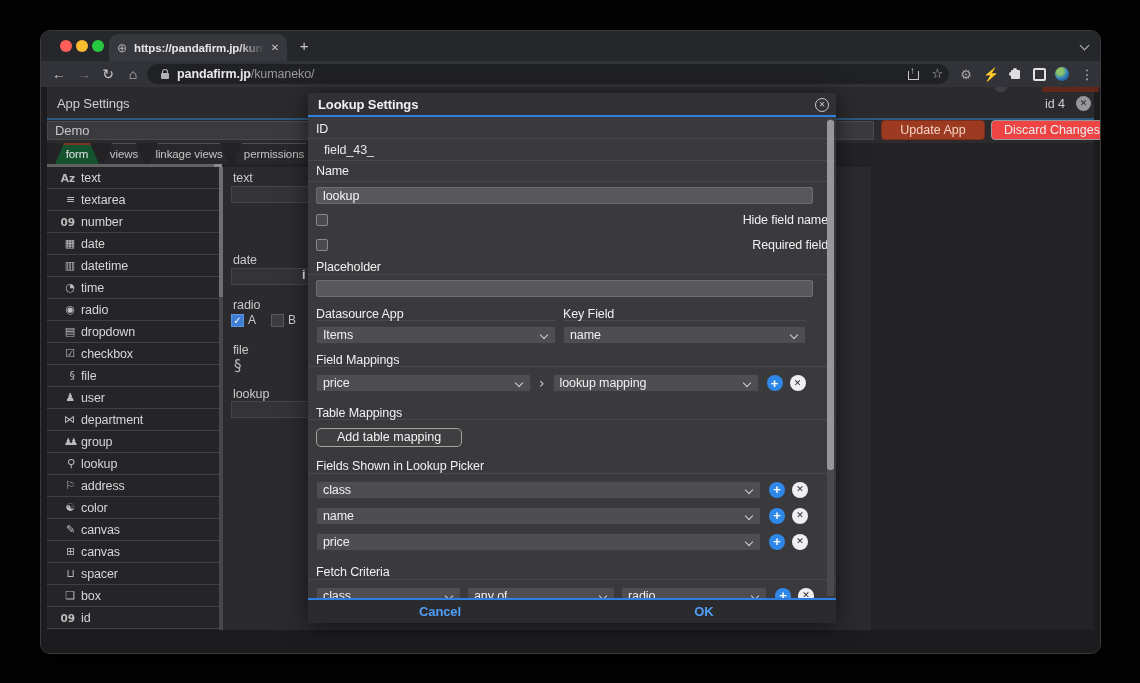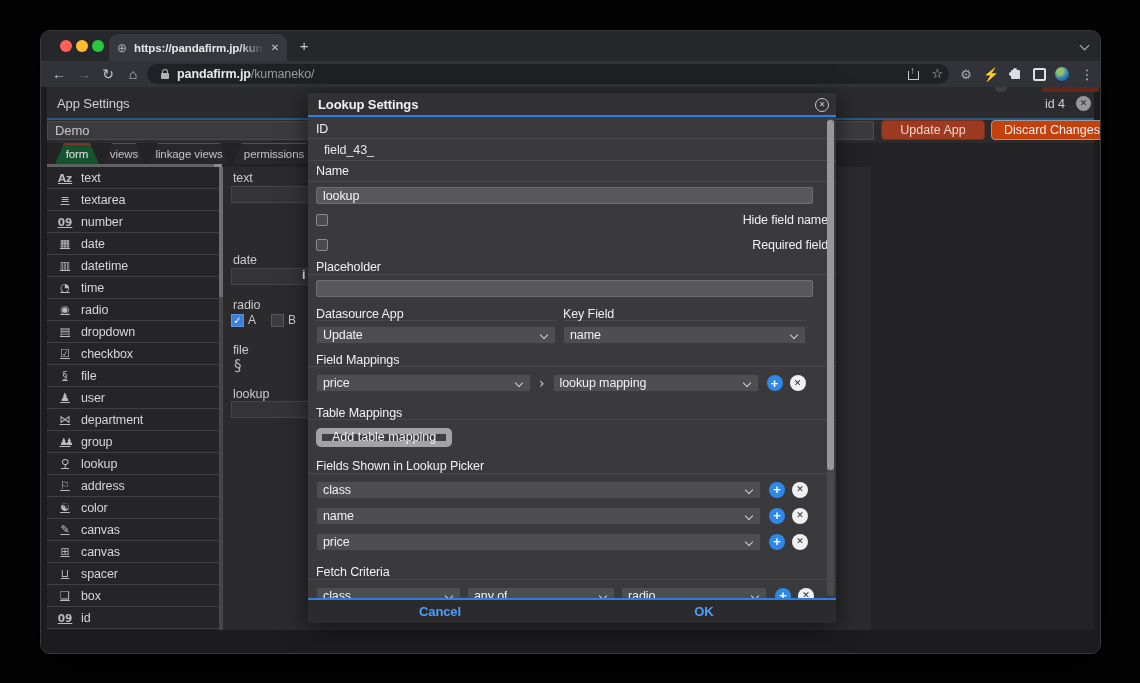--- a/index.html
+++ b/index.html
@@ -44,33 +44,33 @@
   .idbadge{position:absolute;left:998px;top:10px;font-size:12.5px;color:#cfcfd1;}
   .xcirc{width:15px;height:15px;border-radius:50%;background:#97979a;color:#2a2a2d;font-size:9px;
          display:flex;align-items:center;justify-content:center;line-height:1;}
   .remnant-red{position:absolute;left:995px;top:0;width:57px;height:5px;background:#6f2817;opacity:.85;border-radius:0 0 2px 2px;}
   .remnant-circ{position:absolute;left:948px;top:0;width:12px;height:5px;background:#56565a;opacity:.5;border-radius:0 0 6px 6px;}
   .bluediv{position:absolute;left:6px;top:31px;width:1047px;height:2px;background:#2d5a80;}
   .demo-input{position:absolute;left:6px;top:34px;width:827px;height:19px;background:#3b3b3e;border:1px solid #4a4a4d;
               box-sizing:border-box;font-size:13px;color:#c6c6c8;display:flex;align-items:center;padding:0 7px;}
   .btn-update{position:absolute;left:840px;top:33px;width:104px;height:20px;background:#9c3b22;border:1px solid #7d2e1a;
               border-radius:4px;color:#f8d2c4;font-size:12.5px;display:flex;align-items:center;justify-content:center;box-sizing:border-box;}
-  .btn-discard{position:absolute;left:950px;top:33px;width:122px;height:20px;background:#c2410c;border:1px solid #98989a;
+  .btn-discard{position:absolute;left:950px;top:33px;width:122px;height:20px;background:#ef4444;border:1px solid #98989a;
                border-radius:4px;color:#ececee;font-size:12.5px;display:flex;align-items:center;justify-content:center;box-sizing:border-box;}
   .ftab{position:absolute;top:56px;height:21px;clip-path:polygon(9px 0,calc(100% - 9px) 0,100% 100%,0 100%);
         display:flex;align-items:center;justify-content:center;font-size:11.5px;color:#c3c3c5;background:#28282b;
         box-shadow:inset 0 1px 0 #515154;}
   .ftab.active{background:#14532d;color:#e2e2e4;box-shadow:inset 0 2px 0 #7c3526;}
   .hscroll{position:absolute;left:6px;top:77px;width:167px;height:3px;background:#616164;}
   .hscroll-nub{position:absolute;left:173px;top:77px;width:8px;height:3px;background:#8b8b8e;}
   
   .sidebar{position:absolute;left:6px;top:80px;width:172px;height:463px;background:#232326;}
   .srow{height:21px;border-bottom:1px solid #404043;background:#252528;display:flex;align-items:center;padding:0 4px 0 8px;box-sizing:content-box;}
   .srow .ic{flex:0 0 20px;width:20px;font-size:11px;color:#bcbcbe;font-family:"DejaVu Sans",sans-serif;
-            text-align:center;white-space:nowrap;overflow:visible;text-decoration:underline;}
+            text-align:right;white-space:nowrap;overflow:visible;}
   .srow .ic.txt{font-weight:bold;font-size:10.5px;letter-spacing:0;}
   .srow .lbl{font-size:12.5px;color:#d6d6d8;margin-left:6px;}
   .vscroll{position:absolute;left:178px;top:80px;width:4px;height:463px;background:#47474a;}
   .vthumb{position:absolute;left:178px;top:80px;width:4px;height:130px;background:#6f6f72;}
   
   .pvlabel{position:absolute;font-size:12.5px;color:#c9c9cb;}
   .pvinput{position:absolute;width:92px;height:17px;background:#343437;border:1px solid #464649;box-sizing:border-box;}
   .pvcb{width:13px;height:13px;box-sizing:border-box;}
   .pvcb.on{background:#3f7fd6;border:1px solid #5c95de;color:#fff;font-size:10px;display:flex;align-items:center;justify-content:center;}
   .pvcb.off{background:#3d3d40;border:1px solid #5a5a5d;}
@@ -95,21 +95,21 @@
        align-items:center;padding:0 20px 0 6px;font-size:12.5px;color:#f0f0f2;box-sizing:border-box;}
   .sel:after{content:"";position:absolute;right:8px;top:5px;width:5px;height:5px;border-right:1.5px solid #d2d2d4;
              border-bottom:1.5px solid #d2d2d4;transform:rotate(45deg);}
   .sel .sv{white-space:nowrap;overflow:hidden;}
   .cbtn{width:16px;height:16px;border-radius:50%;display:flex;align-items:center;justify-content:center;
         font-size:11px;line-height:1;flex:0 0 16px;}
   .cbtn.plus{background:#2f87e8;color:#fff;font-weight:bold;font-size:13px;}
   .cbtn.del{background:#f0f0f2;color:#2a2a2d;font-size:9px;}
   .flexrow{display:flex;align-items:center;}
   .maparrow{font-size:14px;color:#cfcfd1;margin:0 8px;font-family:"DejaVu Sans",sans-serif;}
-  .addbtn{height:19px;padding:0 10px;border:6px solid #a3a3a3;border-radius:5px;background:#3f3f42;color:#f2f2f4;
+  .addbtn{height:19px;padding:0 20px;border:1px solid #a3a3a3;border-radius:5px;background:#3f3f42;color:#f2f2f4;
           font-size:12.5px;display:inline-flex;align-items:center;box-sizing:border-box;}
   .mscroll-track{position:absolute;right:2px;top:26px;width:7px;height:477px;background:#4a4a4d;border-radius:3px;}
   .mscroll-thumb{position:absolute;right:2px;top:27px;width:7px;height:350px;background:#97979a;border-radius:3px;}
   .mfoot{position:absolute;left:0;right:0;bottom:0;height:25px;background:#2b2b2e;border-top:2px solid #2e7fe0;
          display:flex;box-sizing:border-box;}
   .mfoot .half{flex:1;display:flex;align-items:center;justify-content:center;}
   .linkbtn{font-size:13px;font-weight:bold;color:#4f9ef7;}
 </style>
 </head>
 <body>
@@ -304,21 +304,21 @@
             <span>Required field</span>
           </div>
           <div class="mrow" style="height:15px">Placeholder</div>
           <div class="minput" style="margin-top:5px;margin-bottom:10px;width:497px"></div>
           <div class="flexrow" style="gap:7px">
             <div class="mrow" style="height:14px;margin:0;padding:0;width:240px">Datasource App</div>
             <div class="mrow" style="height:14px;margin:0;padding:0;width:243px">Key Field</div>
           </div>
           <div class="flexrow" style="gap:7px;margin-top:5px;margin-bottom:9px">
             <div class="sel" style="width:240px">
-                <span class="sv">Update</span>
+                <span class="sv">Items</span>
               </div>
             <div class="sel" style="width:243px">
                 <span class="sv">name</span>
               </div>
           </div>
           <div class="mrow" style="height:14px">Field Mappings</div>
           <div class="flexrow" style="margin-top:7px;margin-bottom:14px">
             <div class="sel" style="width:215px">
                 <span class="sv">price</span>
               </div>

